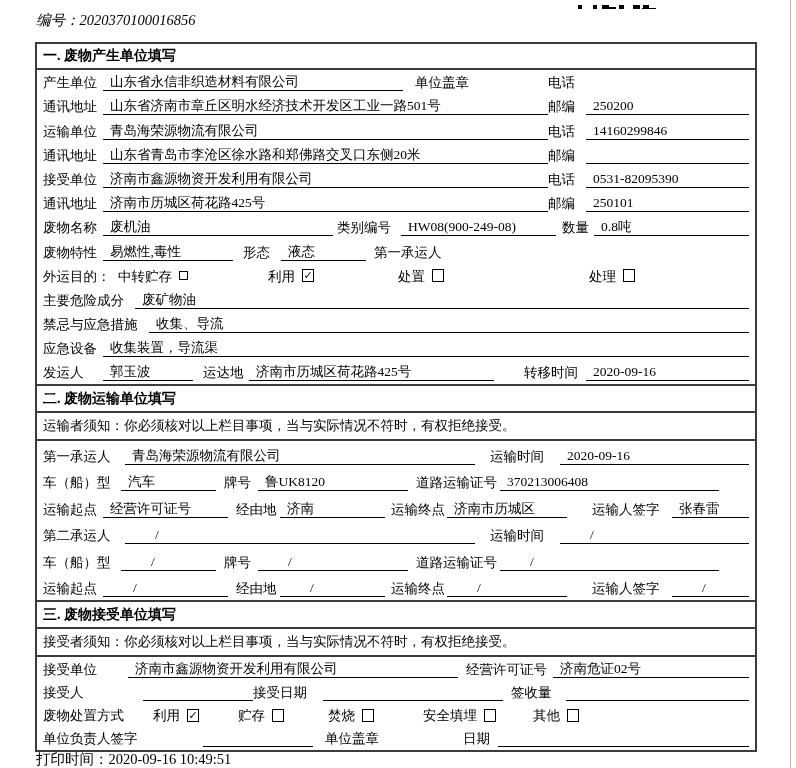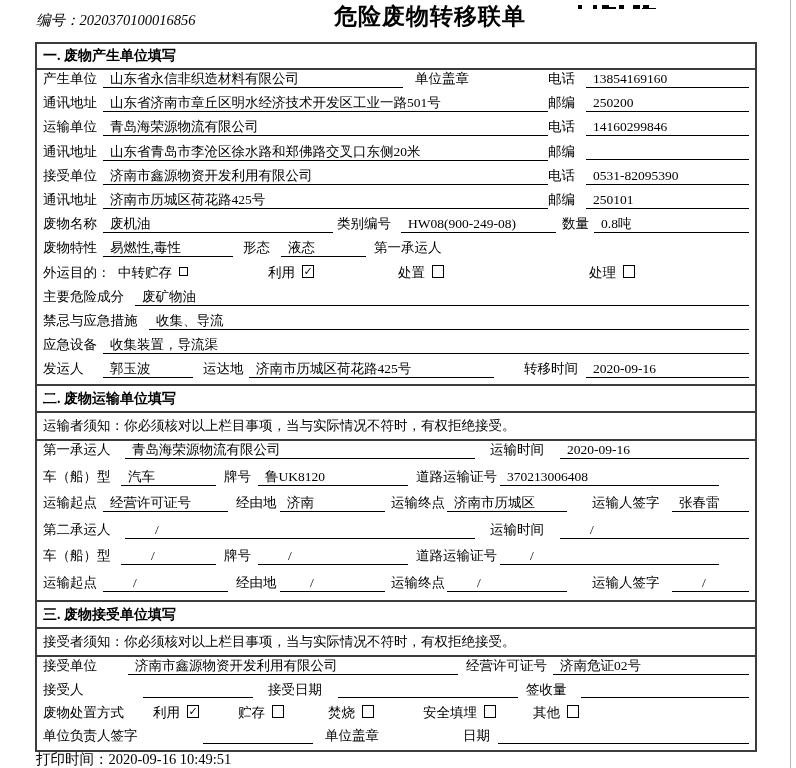--- a/index.html
+++ b/index.html
@@ -13,21 +13,21 @@
   .qr-frag { position:absolute; top:0; left:578px; width:80px; height:9px; overflow:hidden; }
   .page-edge { position:absolute; top:0; left:790px; width:1px; height:768px; background:#b5b5b5; }
 
   .form-table { position:absolute; top:42px; left:35px; width:722px; border:2px solid #3c3c3c; background:#fff; }
   .sec-head { display:flex; align-items:center; font-size:14px; font-weight:bold;
               padding:0 6px; border-bottom:2px solid #3c3c3c; height:26px; }
   .sec-head.mid { border-top:2px solid #3c3c3c; height:29px; }
   .notice { display:flex; align-items:center; font-size:13.5px; padding:0 6px;
             border-bottom:2px solid #3c3c3c; height:28px; white-space:nowrap; }
 
-  .row { display:flex; align-items:flex-start; padding:0 6px 3px 6px; }
+  .row { display:flex; align-items:flex-end; padding:12px 6px 3px 6px; }
   .row > * { flex:0 0 auto; }
   .s1 .row { height:24.2px; }
   .s2 .row { height:26.5px; }
   .s3 .row { height:23.25px; }
 
   .lbl { font-size:13.5px; white-space:nowrap; line-height:17px; }
   .fill { display:inline-block; border-bottom:1px solid #000; font-size:13.5px;
           line-height:17px; min-height:17px; padding:0 4px 0 7px; white-space:nowrap; }
   .flex1 { flex:1 1 auto !important; }
   .slash { padding-left:30px; }
@@ -40,21 +40,20 @@
 
   .footer { position:absolute; top:750px; left:36px; font-size:14.5px; white-space:nowrap; }
 </style>
 </head>
 <body>
 
 <div class="doc">
 
   <div class="doc-no"><span>编号：</span><span>2020370100016856</span></div>
 
-  <div class="doc-title">危险废物转移联单</div>
 
   <div class="qr-frag">
     <svg width="80" height="9" viewBox="0 0 80 9" xmlns="http://www.w3.org/2000/svg">
       <rect x="0" y="0" width="4" height="9" fill="#000"></rect>
       <rect x="15" y="0" width="4" height="9" fill="#000"></rect>
       <rect x="0" y="5" width="19" height="4" fill="#000"></rect>
       <rect x="24" y="0" width="7" height="4" fill="#000"></rect>
       <rect x="27" y="2" width="11" height="7" fill="#000"></rect>
       <rect x="41" y="0" width="5" height="9" fill="#000"></rect>
       <rect x="49" y="4" width="10" height="5" fill="#000"></rect>
@@ -69,21 +68,20 @@
   <div class="form-table">
 
     <div class="s1">
       <div class="sec-head">一. 废物产生单位填写</div>
 
       <div class="row">
         <span class="lbl" style="width:60px">产生单位</span>
         <span class="fill" style="width:300px">山东省永信非织造材料有限公司</span>
         <span class="lbl" style="width:145px;padding-left:12px">单位盖章</span>
         <span class="lbl" style="width:38px">电话</span>
-        <span class="fill flex1">13854169160</span>
       </div>
 
       <div class="row">
         <span class="lbl" style="width:60px">通讯地址</span>
         <span class="fill" style="width:445px">山东省济南市章丘区明水经济技术开发区工业一路501号</span>
         <span class="lbl" style="width:38px">邮编</span>
         <span class="fill flex1">250200</span>
       </div>
 
       <div class="row">
@@ -242,21 +240,21 @@
       <div class="row">
         <span class="lbl" style="width:85px">接受单位</span>
         <span class="fill" style="width:330px">济南市鑫源物资开发利用有限公司</span>
         <span class="lbl" style="width:95px;padding-left:8px">经营许可证号</span>
         <span class="fill flex1">济南危证02号</span>
       </div>
 
       <div class="row">
         <span class="lbl" style="width:100px">接受人</span>
         <span class="fill" style="width:110px"></span>
-        <span class="lbl" style="width:70px;margin-left:15px">接受日期</span>
+        <span class="lbl" style="width:70px;margin-left:0">接受日期</span>
         <span class="fill" style="width:180px"></span>
         <span class="lbl" style="width:55px;margin-left:8px">签收量</span>
         <span class="fill flex1"></span>
       </div>
 
       <div class="row">
         <span class="lbl" style="width:110px">废物处置方式</span>
         <span class="opt" style="width:85px">
           <span class="lbl">利用</span>
           <span class="cb">✓</span>

